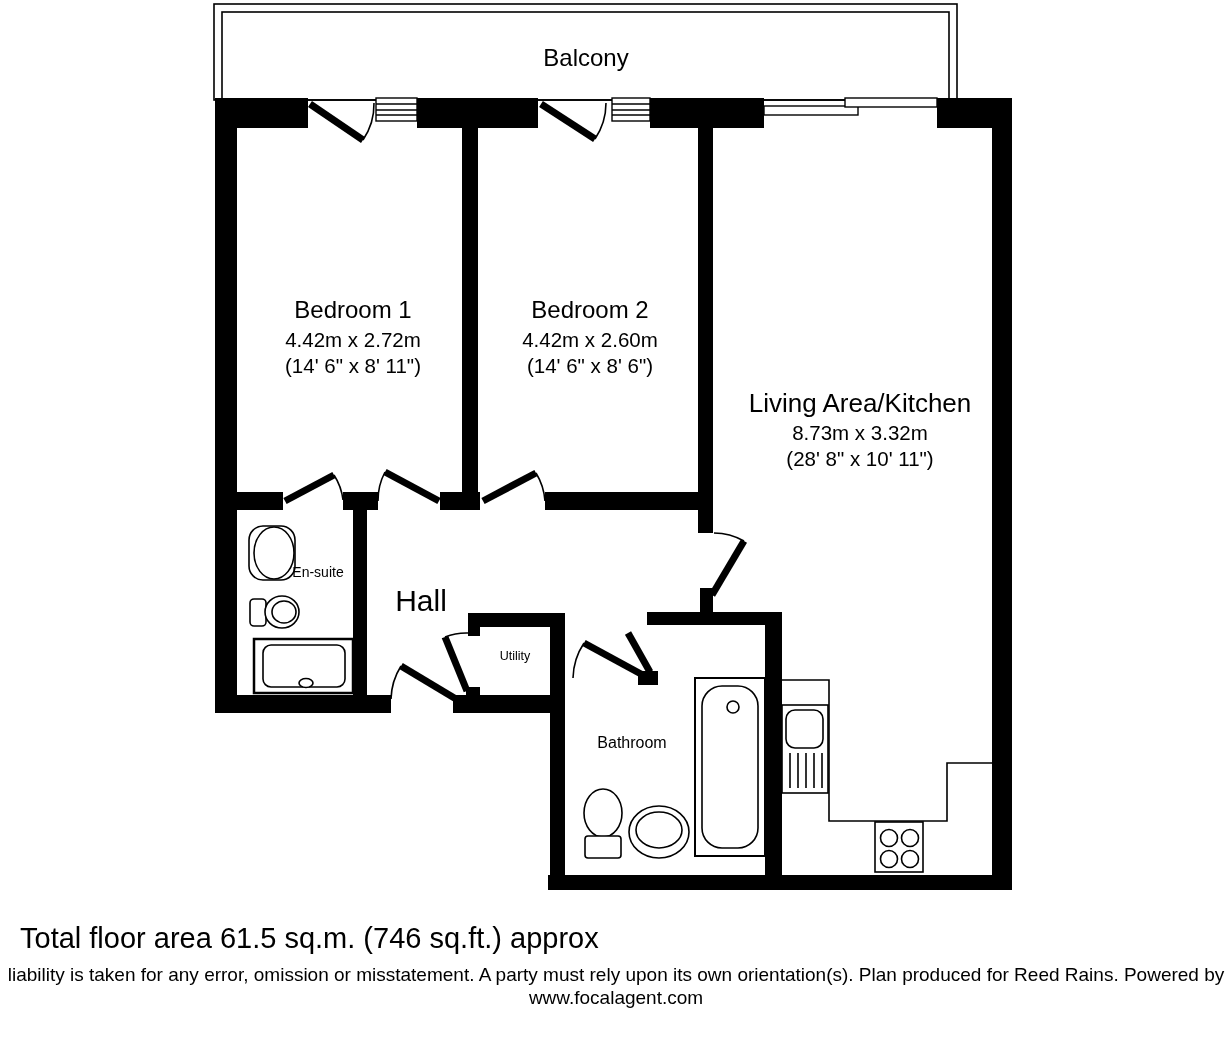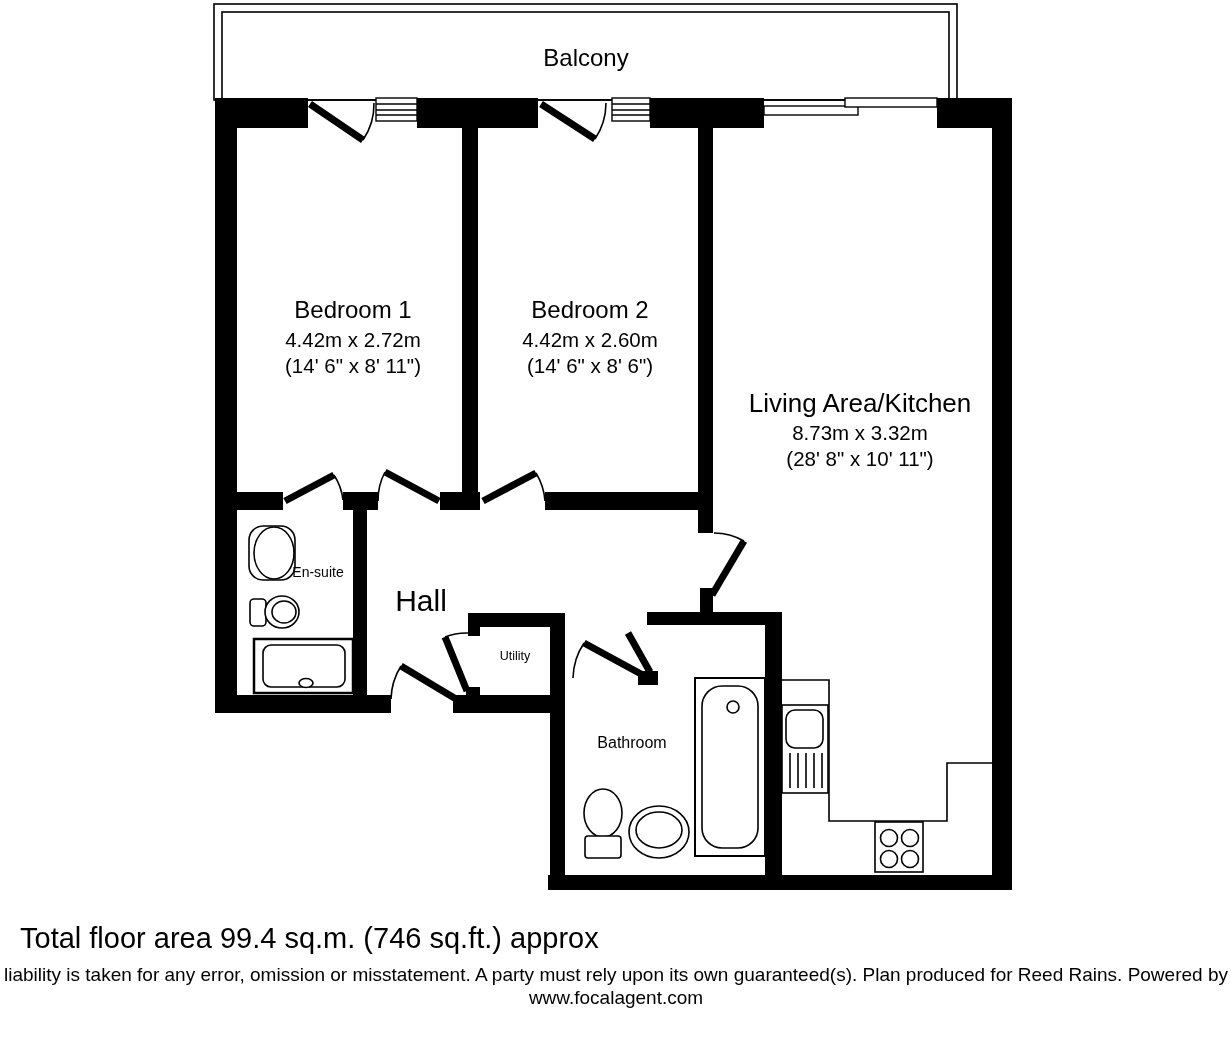--- a/index.html
+++ b/index.html
@@ -174,20 +174,20 @@
 
       <text x="318" y="577" font-size="14">En-suite</text>
       <text x="421" y="611" font-size="30">Hall</text>
       <text x="515" y="660" font-size="12.5">Utility</text>
       <text x="632" y="748" font-size="16">Bathroom</text>
     </g>
   </svg>
 
   
   <div class="footer-area">
-    <div class="total-area">Total floor area 99.4 sq.m. (746 sq.ft.) approx</div>
+    <div class="total-area">Total floor area 61.5 sq.m. (746 sq.ft.) approx</div>
     <div class="disclaimer">
-      <div>liability is taken for any error, omission or misstatement. A party must rely upon its own guaranteed(s). Plan produced for Reed Rains. Powered by</div>
+      <div>liability is taken for any error, omission or misstatement. A party must rely upon its own orientation(s). Plan produced for Reed Rains. Powered by</div>
       <div>www.focalagent.com</div>
     </div>
   </div>
 
 </div>
 
 </body></html>

